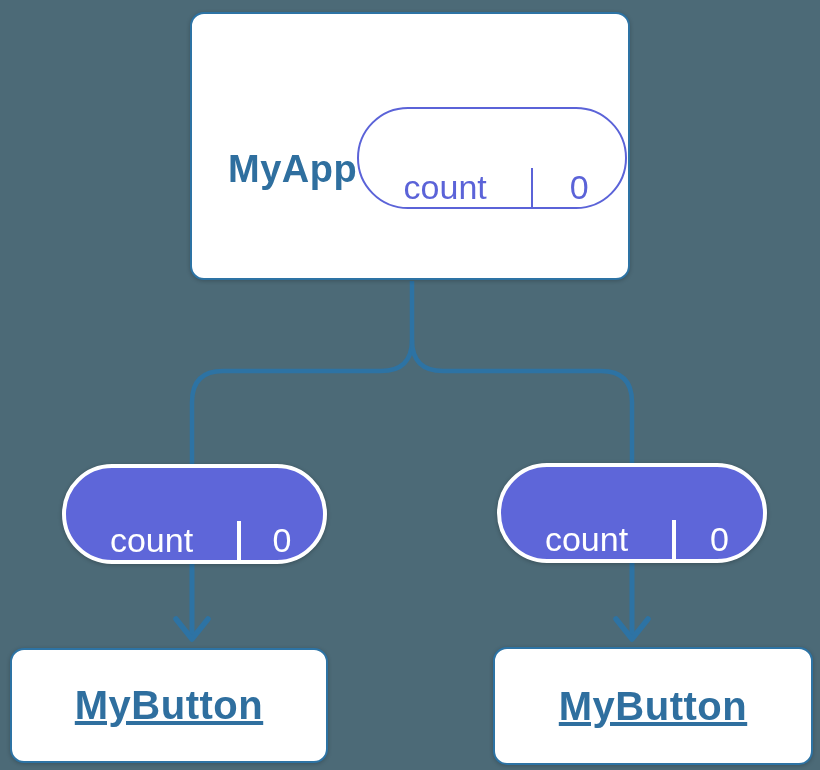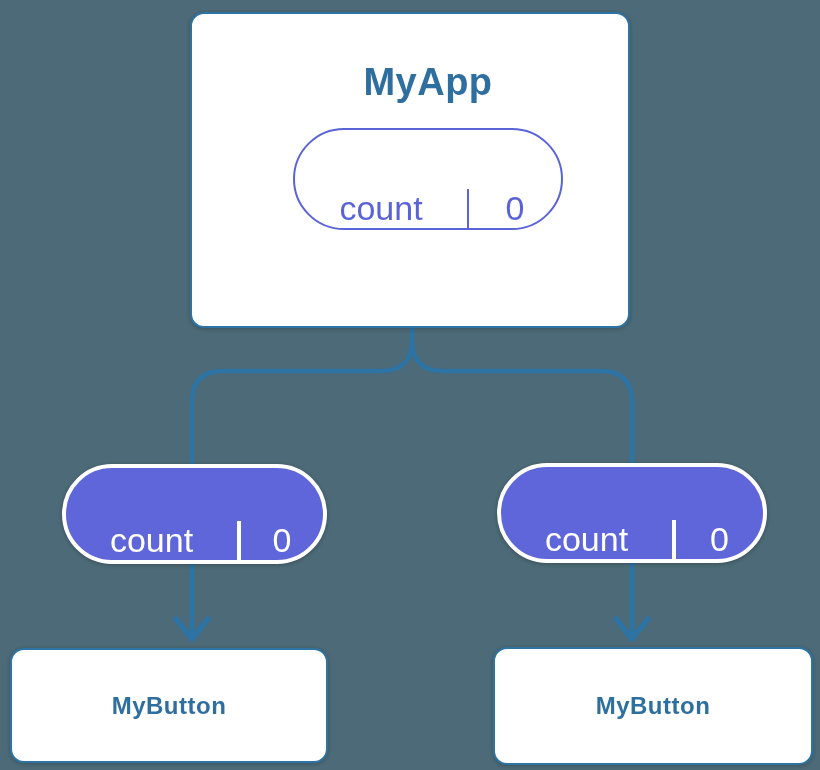--- a/index.html
+++ b/index.html
@@ -35,34 +35,35 @@
   .card{
     position:absolute;
     background:var(--card-bg);
     border:2.5px solid var(--card-border);
     border-radius:14px;
     box-shadow:0 1px 4px rgba(0,0,0,0.22);
     z-index:1;
     box-sizing:border-box;
   }
   .root-card{
-    left:190px;top:12px;width:440px;height:316px;
-    display:flex;flex-direction:column;align-items:center;padding-left:36px;
+    left:190px;top:12px;width:440px;height:268px;
+    display:flex;align-items:center;padding-left:36px;
   }
   .root-title{
     margin-top:46px;
     font-size:38px;line-height:44px;
     font-weight:700;
     color:var(--card-text);
     letter-spacing:0.5px;
   }
   .child-card{
     display:flex;align-items:center;justify-content:center;
-    font-size:24px;font-weight:700;color:var(--card-text);
+    font-size:40px;font-weight:700;color:var(--card-text);
     letter-spacing:0.5px;
+    text-decoration:underline;
   }
   .child-card.left{left:10px;top:648px;width:318px;height:115px;}
   .child-card.right{left:493px;top:647px;width:320px;height:118px;}
 
   .pill{
     display:flex;align-items:flex-end;
     border-radius:999px;
     overflow:hidden;
     box-sizing:border-box;
     z-index:1;

